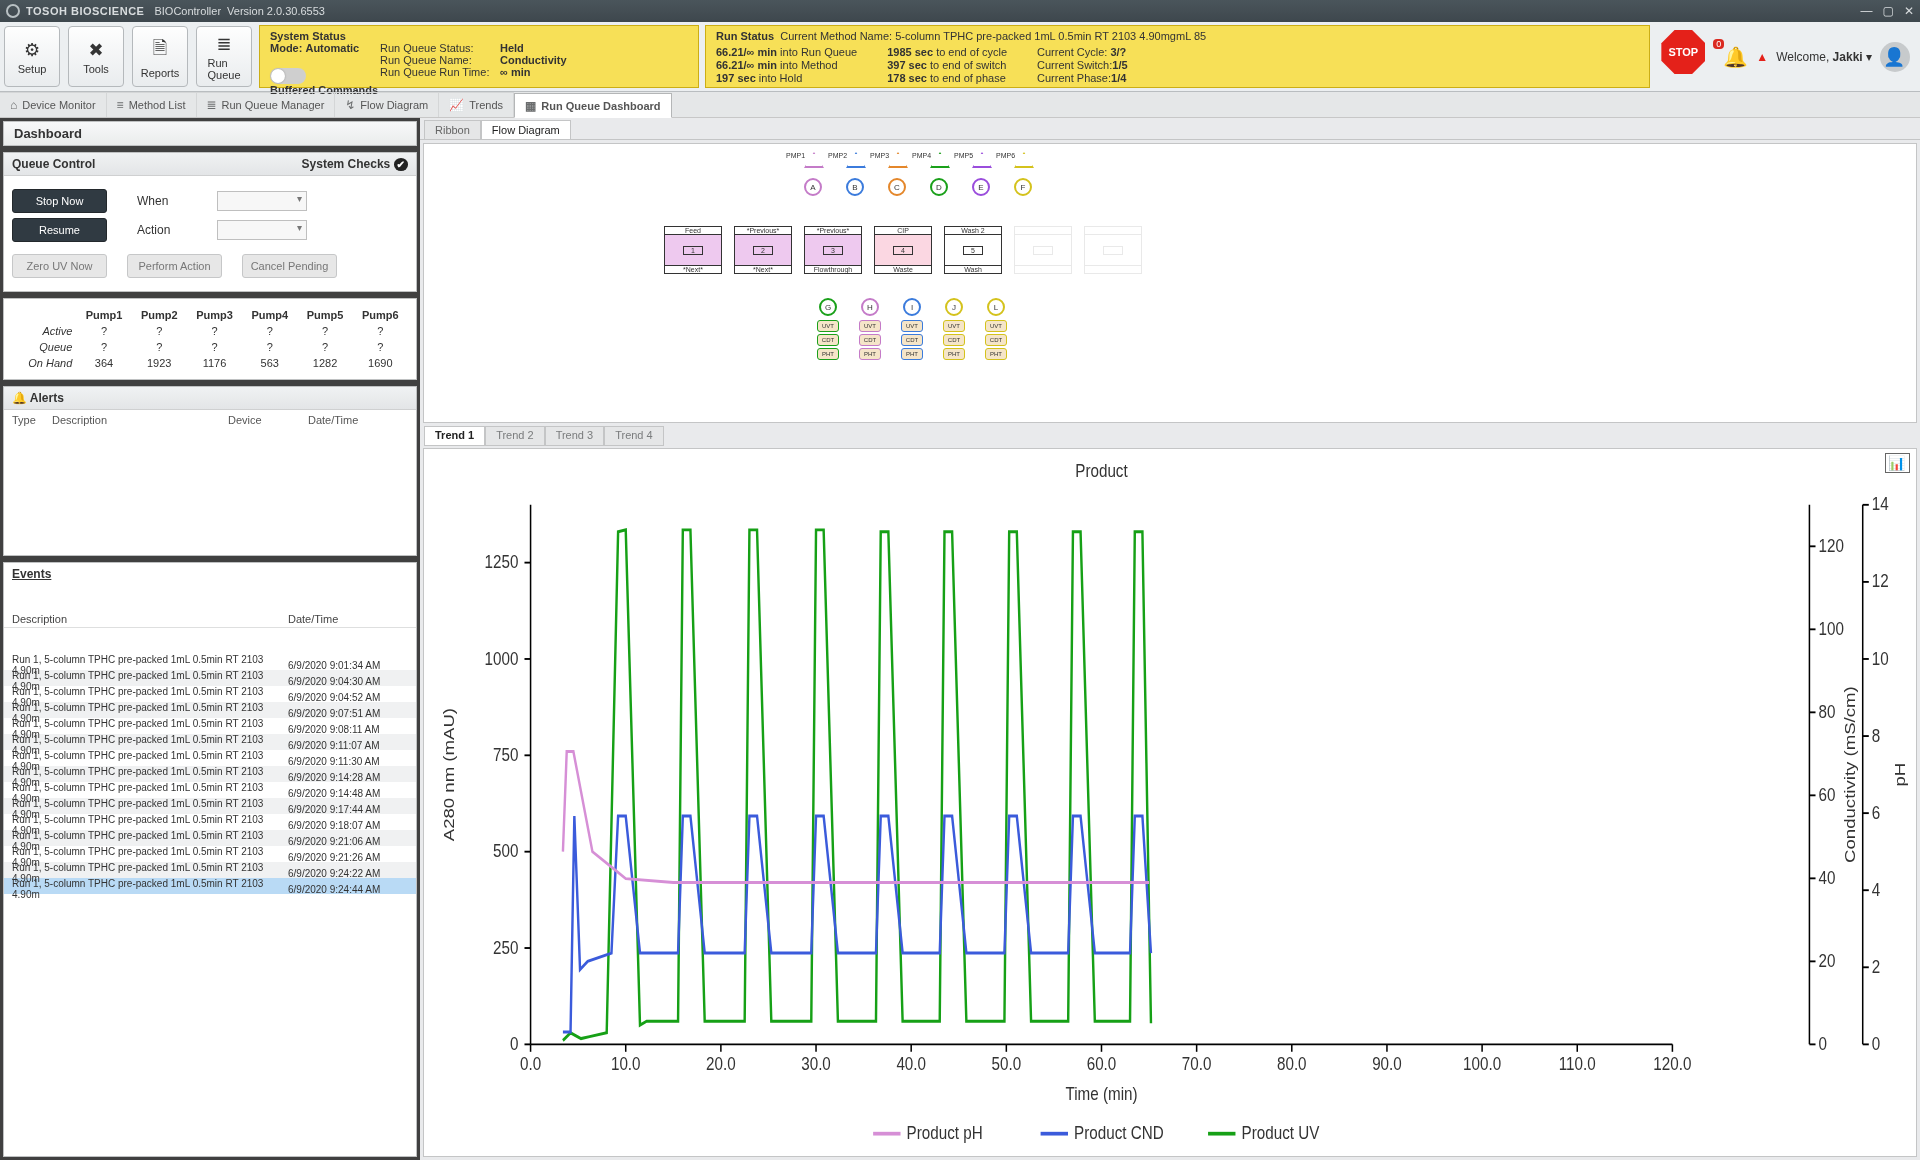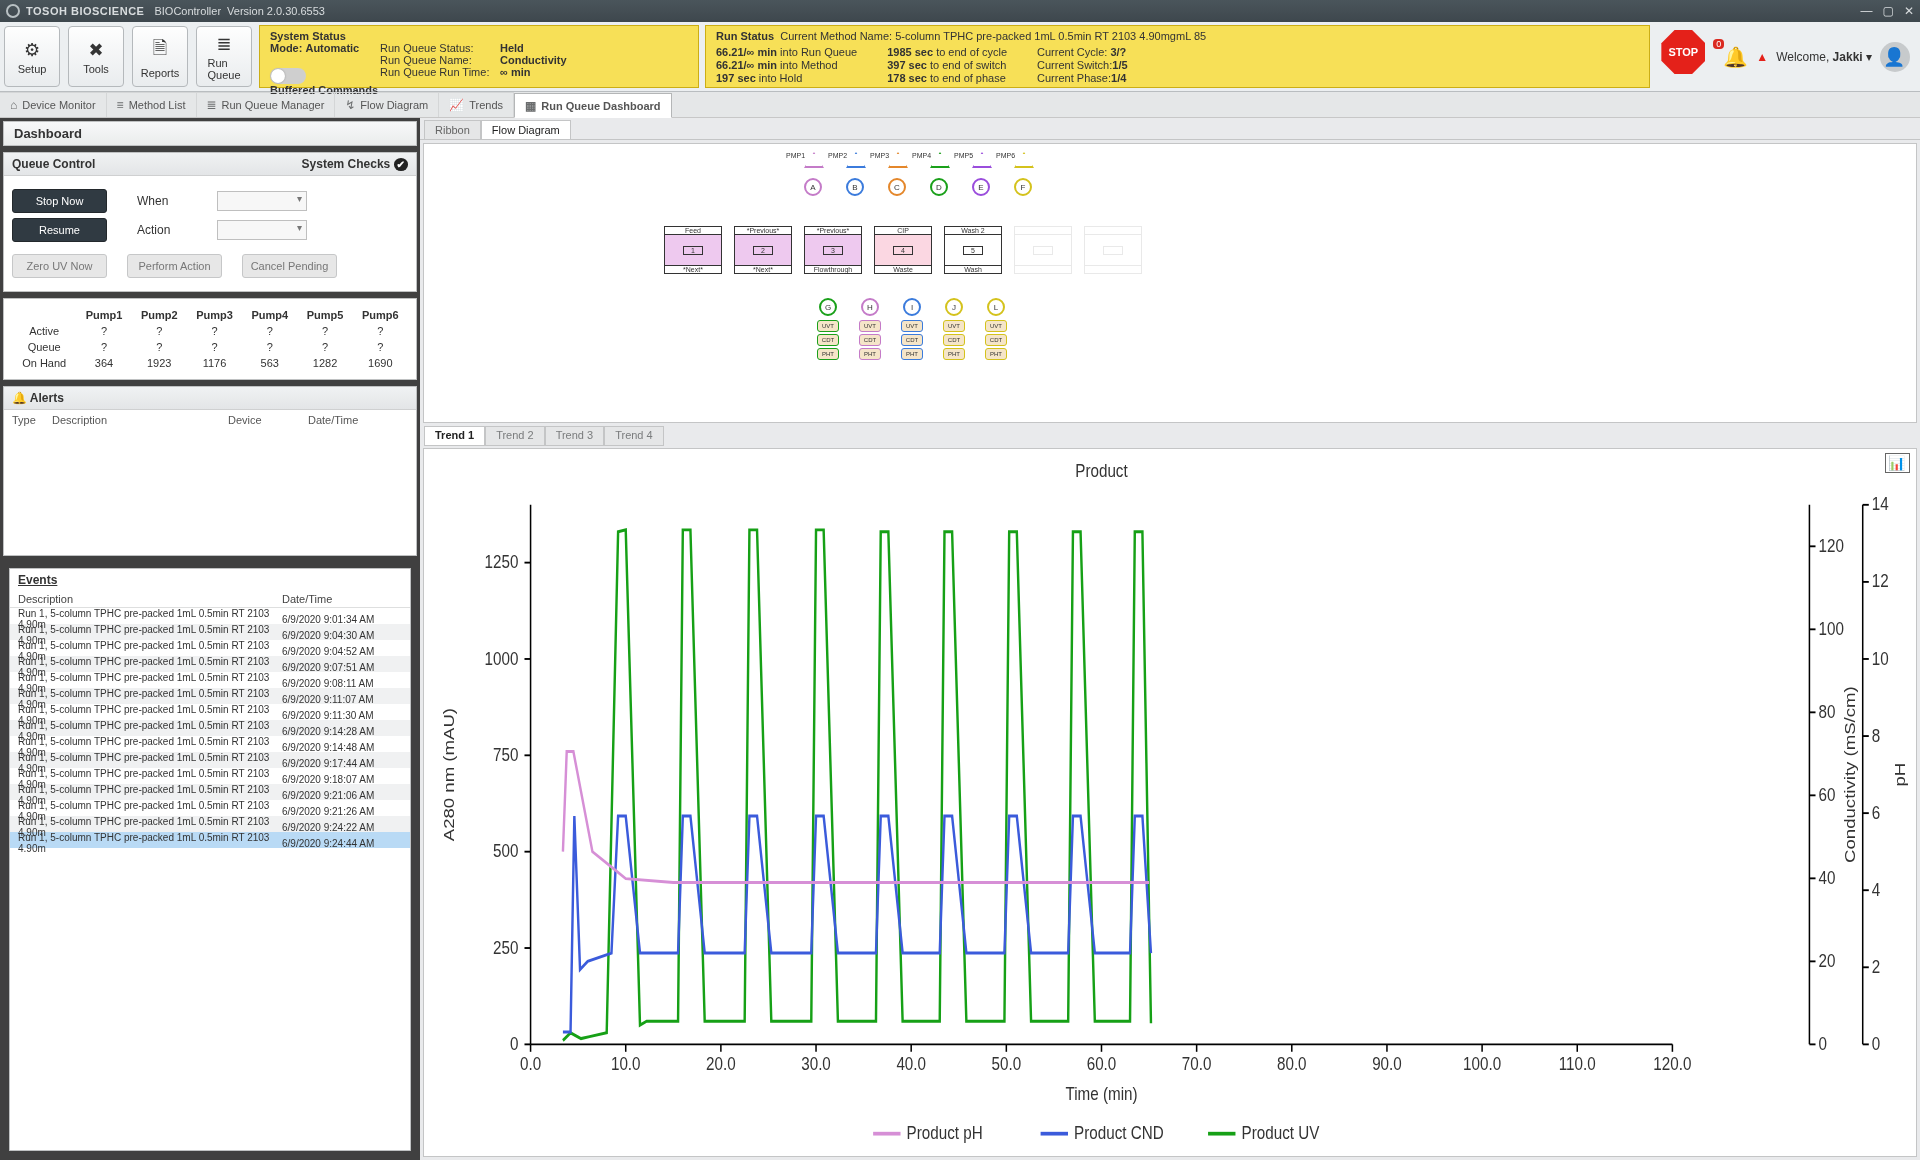--- a/index.html
+++ b/index.html
@@ -38,23 +38,23 @@
 .panel .title { background:linear-gradient(#f0f2f3,#e3e5e7); padding:4px 8px;font-weight:bold;font-size:12px;border-bottom:1px solid #cfd0d1; display:flex;justify-content:space-between;align-items:center;}
 .panel .body { padding:8px; }
 .dashboard-title{border:1px solid #bfc1c2;margin:3px;padding:4px 10px;font-weight:bold;font-size:13px;background:linear-gradient(#f7f8f9,#eaecec);}
 .dark-btn{background:#303a42;color:#fff;border:1px solid #23282c;padding:5px 0;border-radius:3px;width:95px;text-align:center;cursor:pointer;display:inline-block;font-size:11px;}
 .gray-btn{background:#e7e7e7;color:#777;border:1px solid #c6c7c8;padding:5px 0;border-radius:3px;width:95px;text-align:center;display:inline-block;font-size:11px;cursor:pointer;}
 .qc-row{display:flex;align-items:center;gap:30px;margin:5px 0;}
 .dd{width:90px;height:20px;border:1px solid #bfbfbf;background:#f7f7f7;position:relative;}
 .dd:after{content:"▾";position:absolute;right:4px;top:1px;color:#777;font-size:10px;}
 .buf-table{width:100%;font-size:11px;border-collapse:collapse;}
 .buf-table th,.buf-table td{padding:2px 4px;text-align:center;}
-.buf-table td:first-child,.buf-table th:first-child{text-align:center;}
+.buf-table td:first-child,.buf-table th:first-child{text-align:right;font-style:italic;}
 .alerts-head{display:grid;grid-template-columns:40px 1fr 80px 100px;padding:4px 8px;font-size:11px;color:#555;}
-.events{flex:1;display:flex;flex-direction:column;border:1px solid #bfc1c2;margin:9px;background:#fff;overflow:hidden;}
+.events{flex:1;display:flex;flex-direction:column;border:1px solid #bfc1c2;margin:3px;background:#fff;overflow:hidden;gap:26px;}
 .events .etitle{font-weight:bold;text-decoration:underline;padding:4px 8px;font-size:12px;}
 .events .hdr{display:grid;grid-template-columns:1fr 120px;padding:2px 8px;font-size:11px;color:#444;border-bottom:1px solid #dedfdf;}
 .events .list{flex:1;overflow-y:scroll;font-size:10px;}
 .events .row{display:grid;grid-template-columns:1fr 120px;padding:0 8px;height:16px;align-items:center;}
 .events .row:nth-child(even){background:#f0f1f2;}
 .events .row.sel{background:#b9daf5;}
 
 .right{flex:1;display:flex;flex-direction:column;}
 .right-tabs{height:22px;display:flex;align-items:flex-end;padding-left:4px;gap:0;font-size:11px;border-bottom:1px solid #c4c5c6;}
 .rt{padding:3px 10px;border:1px solid #c4c5c6;background:#e5e6e7;cursor:pointer;border-bottom:none;color:#666;}

